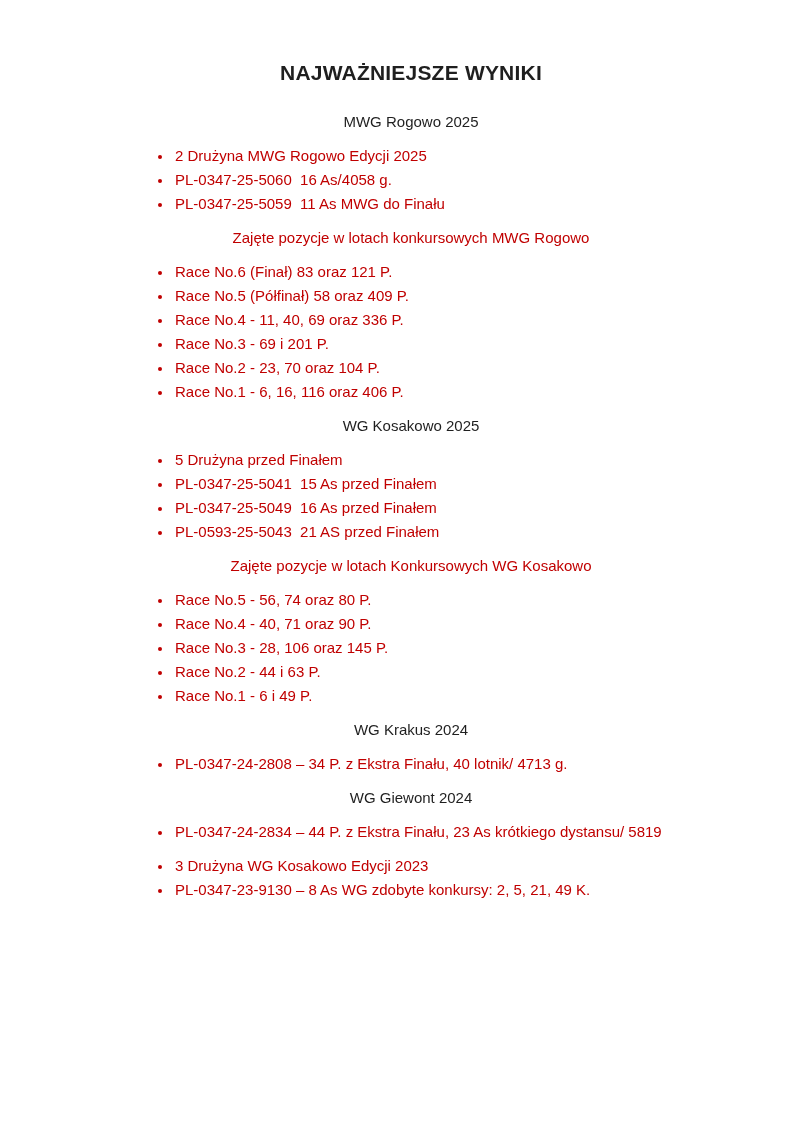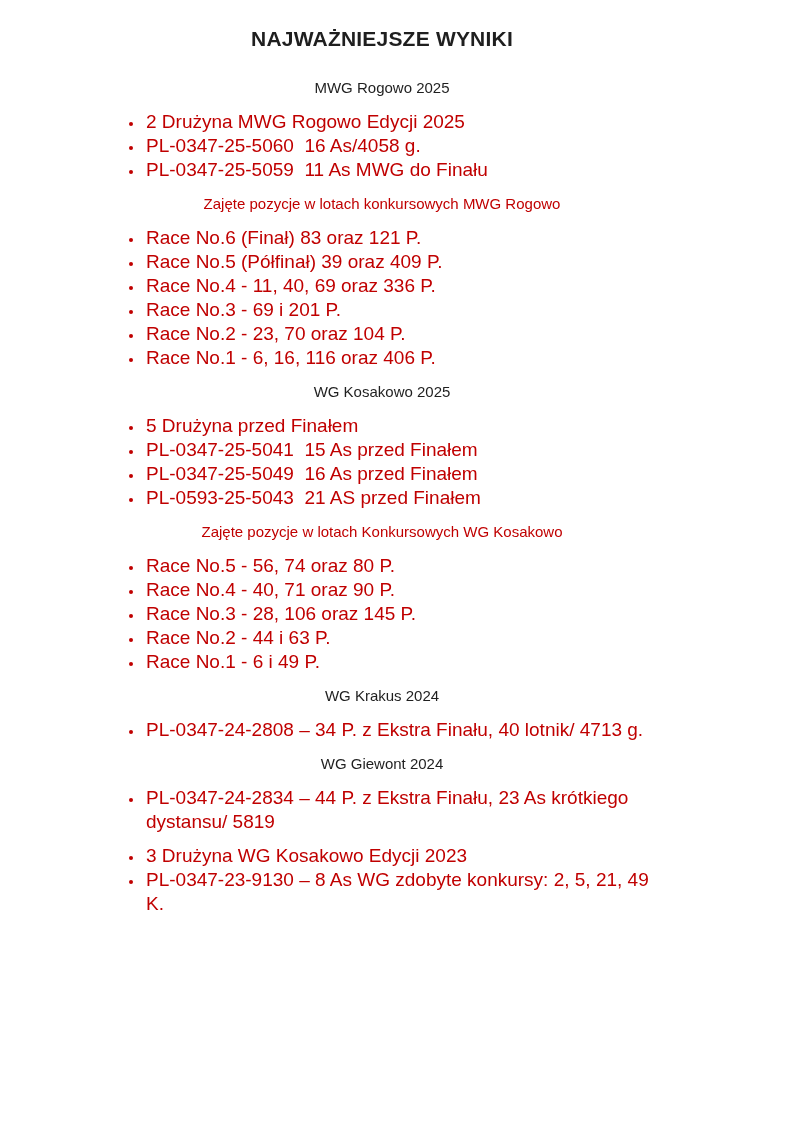--- a/index.html
+++ b/index.html
@@ -11,22 +11,23 @@
     width: 800px;
     min-height: 1131px;
     font-family: "Liberation Sans", "DejaVu Sans", sans-serif;
     color: var(--text-color, #1F1F1F);
     box-sizing: border-box;
   }
   .page {
     width: 764px;
     min-height: 1131px;
     box-sizing: border-box;
-    padding: 24px 96px 60px 96px;
+    padding: 58px 96px 60px 96px;
     background: var(--page-bg, #FFFFFF);
+    margin-left: 29px;
   }
   .doc-title {
     font-size: 21px;
     font-weight: 700;
     text-align: center;
     letter-spacing: 0.2px;
     color: var(--text-color, #1F1F1F);
     margin: 0 0 22px 0;
     line-height: 30px;
   }
@@ -39,21 +40,21 @@
   }
   .section-heading.black { color: var(--text-color, #1F1F1F); }
   .section-heading.red   { color: var(--accent-color, #C00000); }
   .section-heading.extra-space { margin-top: 32px; }
   ul.bullet-list {
     margin: 0 0 10px 0;
     padding: 0 0 0 48px;
     list-style: disc outside;
   }
   ul.bullet-list li {
-    font-size: 19px;
+    font-size: 15px;
     line-height: 24px;
     color: var(--accent-color, #C00000);
     white-space: pre-wrap;
     padding-left: 2px;
   }
   ul.bullet-list li::marker {
     color: var(--accent-color, #C00000);
     font-size: 13px;
   }
 </style>
@@ -66,21 +67,21 @@
   <div>
       <p class="section-heading black">MWG Rogowo 2025</p>
       <ul class="bullet-list">
         <li>2 Drużyna MWG Rogowo Edycji 2025</li>
         <li>PL-0347-25-5060  16 As/4058 g.</li>
         <li>PL-0347-25-5059  11 As MWG do Finału</li>
       </ul>
       <p class="section-heading red">Zajęte pozycje w lotach konkursowych MWG Rogowo</p>
       <ul class="bullet-list">
         <li>Race No.6 (Finał) 83 oraz 121 P.</li>
-        <li>Race No.5 (Półfinał) 39 oraz 409 P.</li>
+        <li>Race No.5 (Półfinał) 58 oraz 409 P.</li>
         <li>Race No.4 - 11, 40, 69 oraz 336 P.</li>
         <li>Race No.3 - 69 i 201 P.</li>
         <li>Race No.2 - 23, 70 oraz 104 P.</li>
         <li>Race No.1 - 6, 16, 116 oraz 406 P.</li>
       </ul>
       <p class="section-heading black">WG Kosakowo 2025</p>
       <ul class="bullet-list">
         <li>5 Drużyna przed Finałem</li>
         <li>PL-0347-25-5041  15 As przed Finałem</li>
         <li>PL-0347-25-5049  16 As przed Finałem</li>

